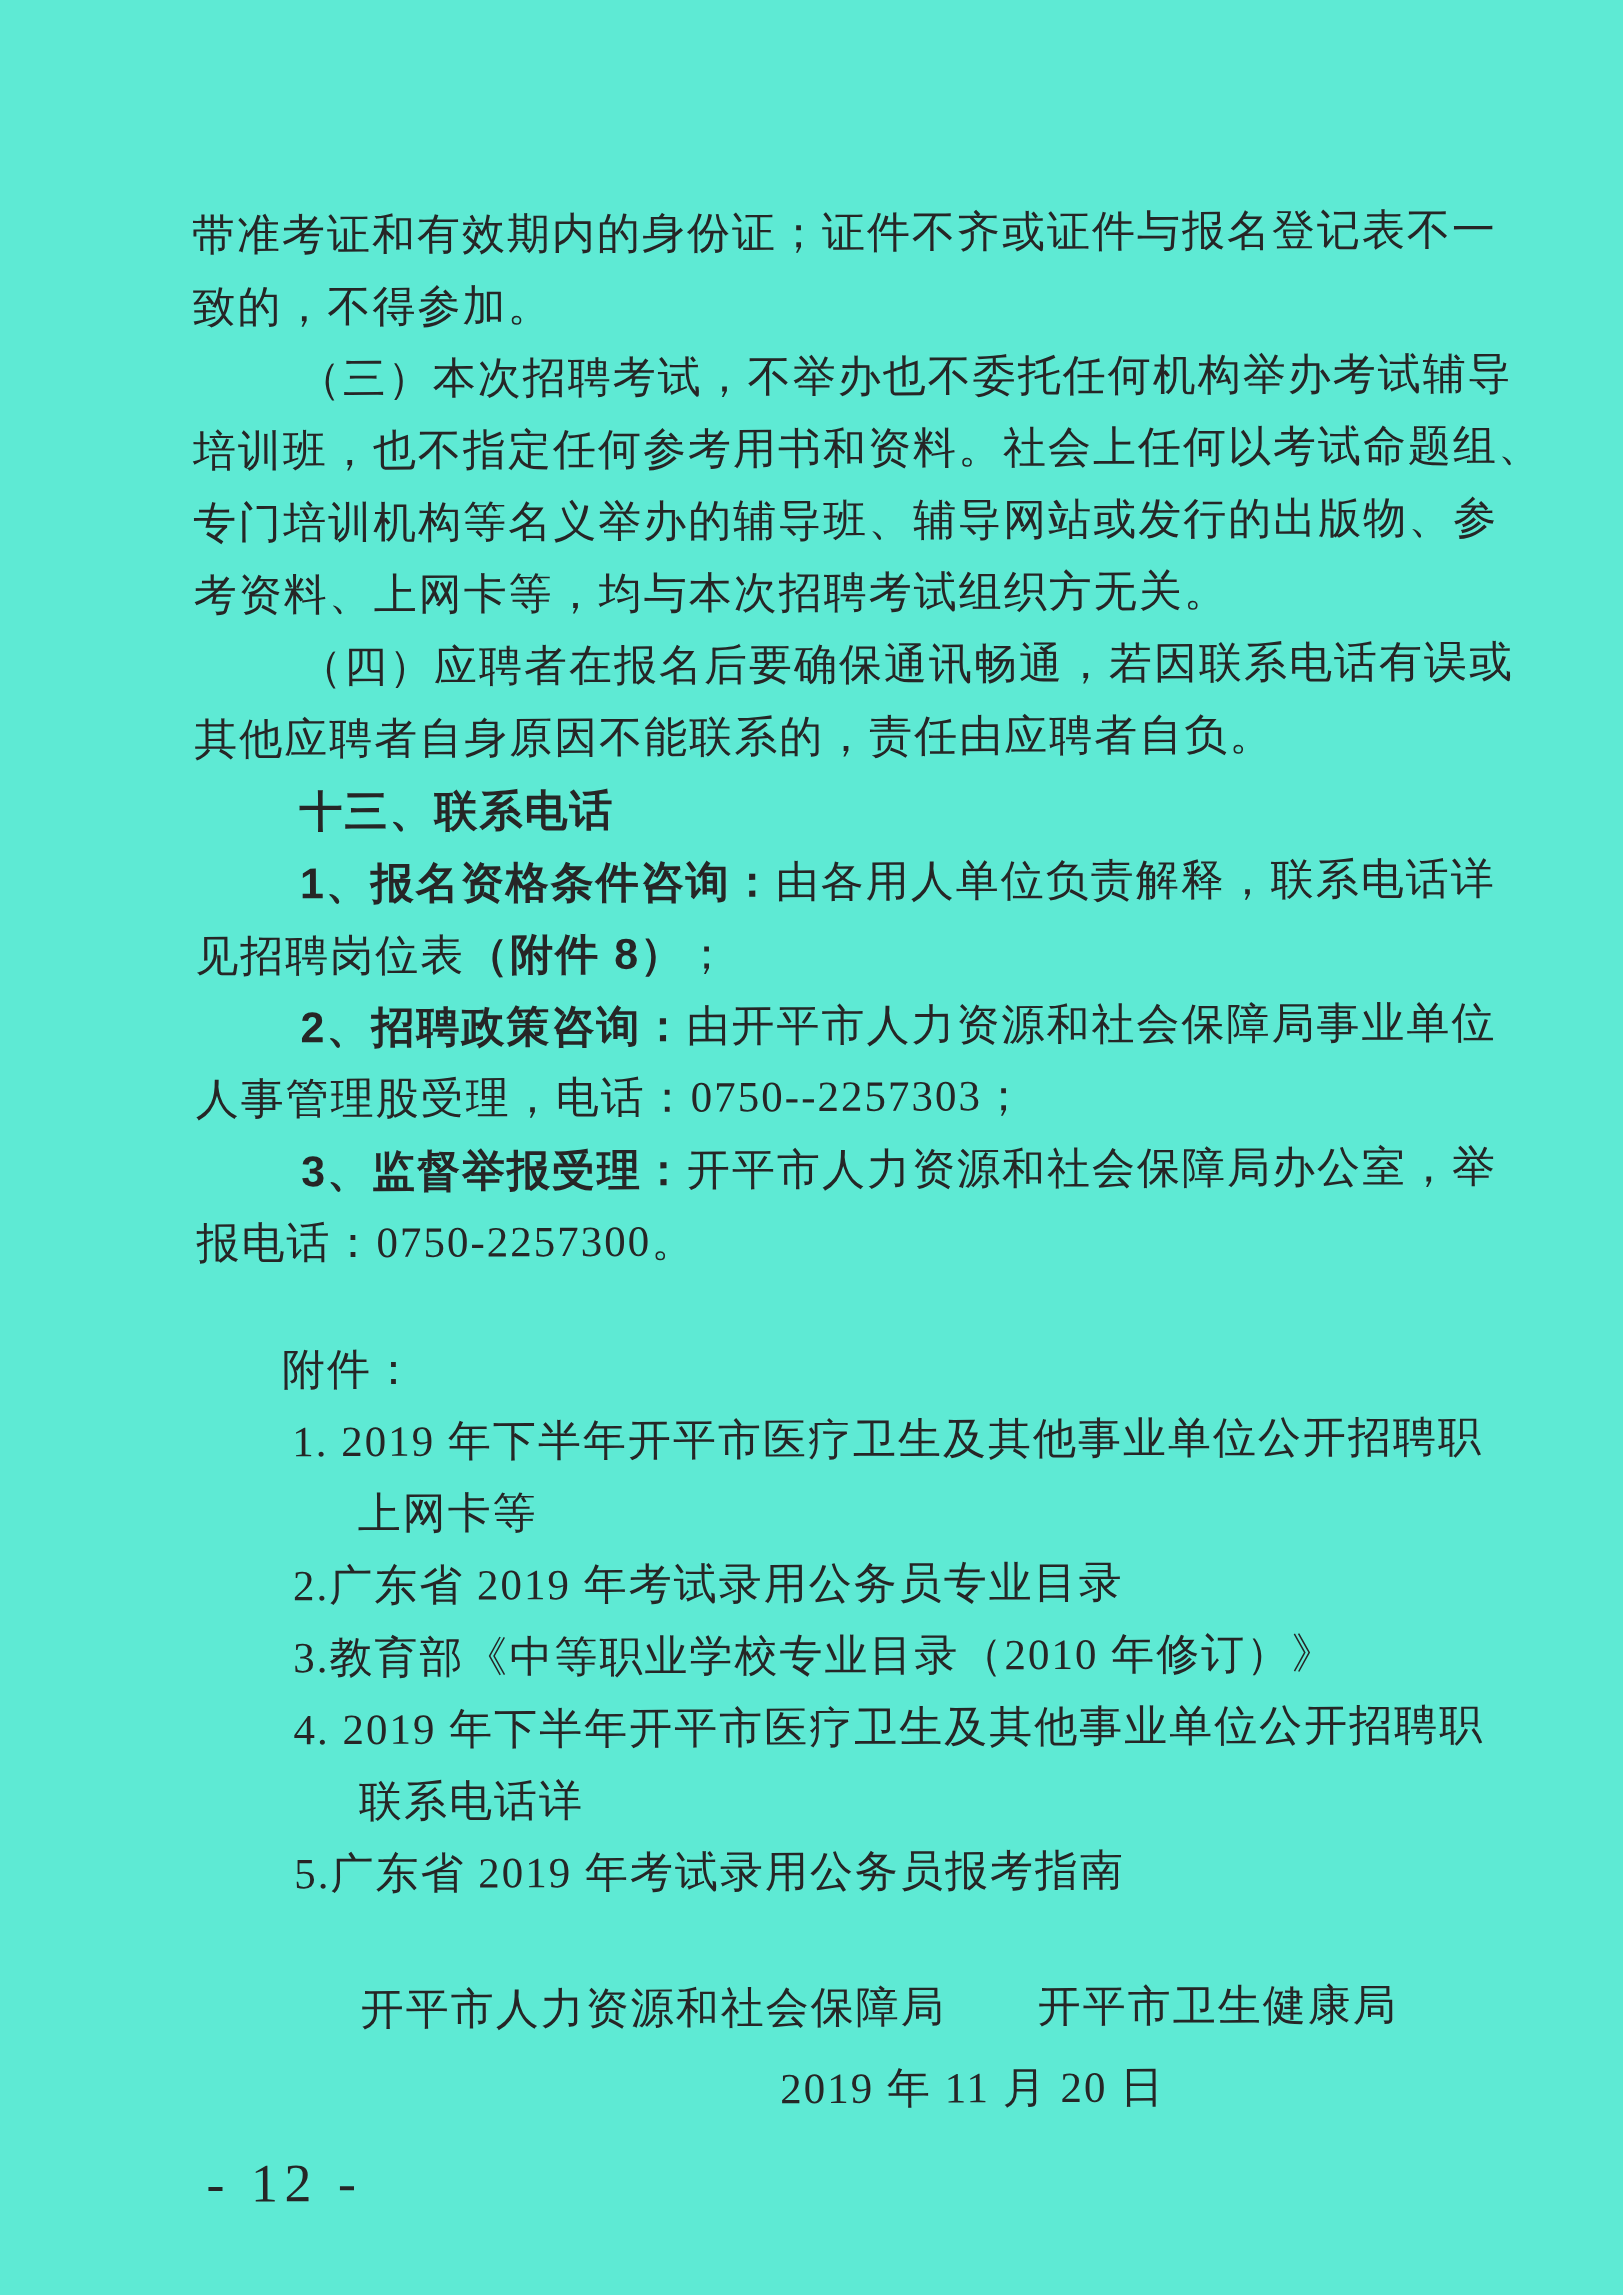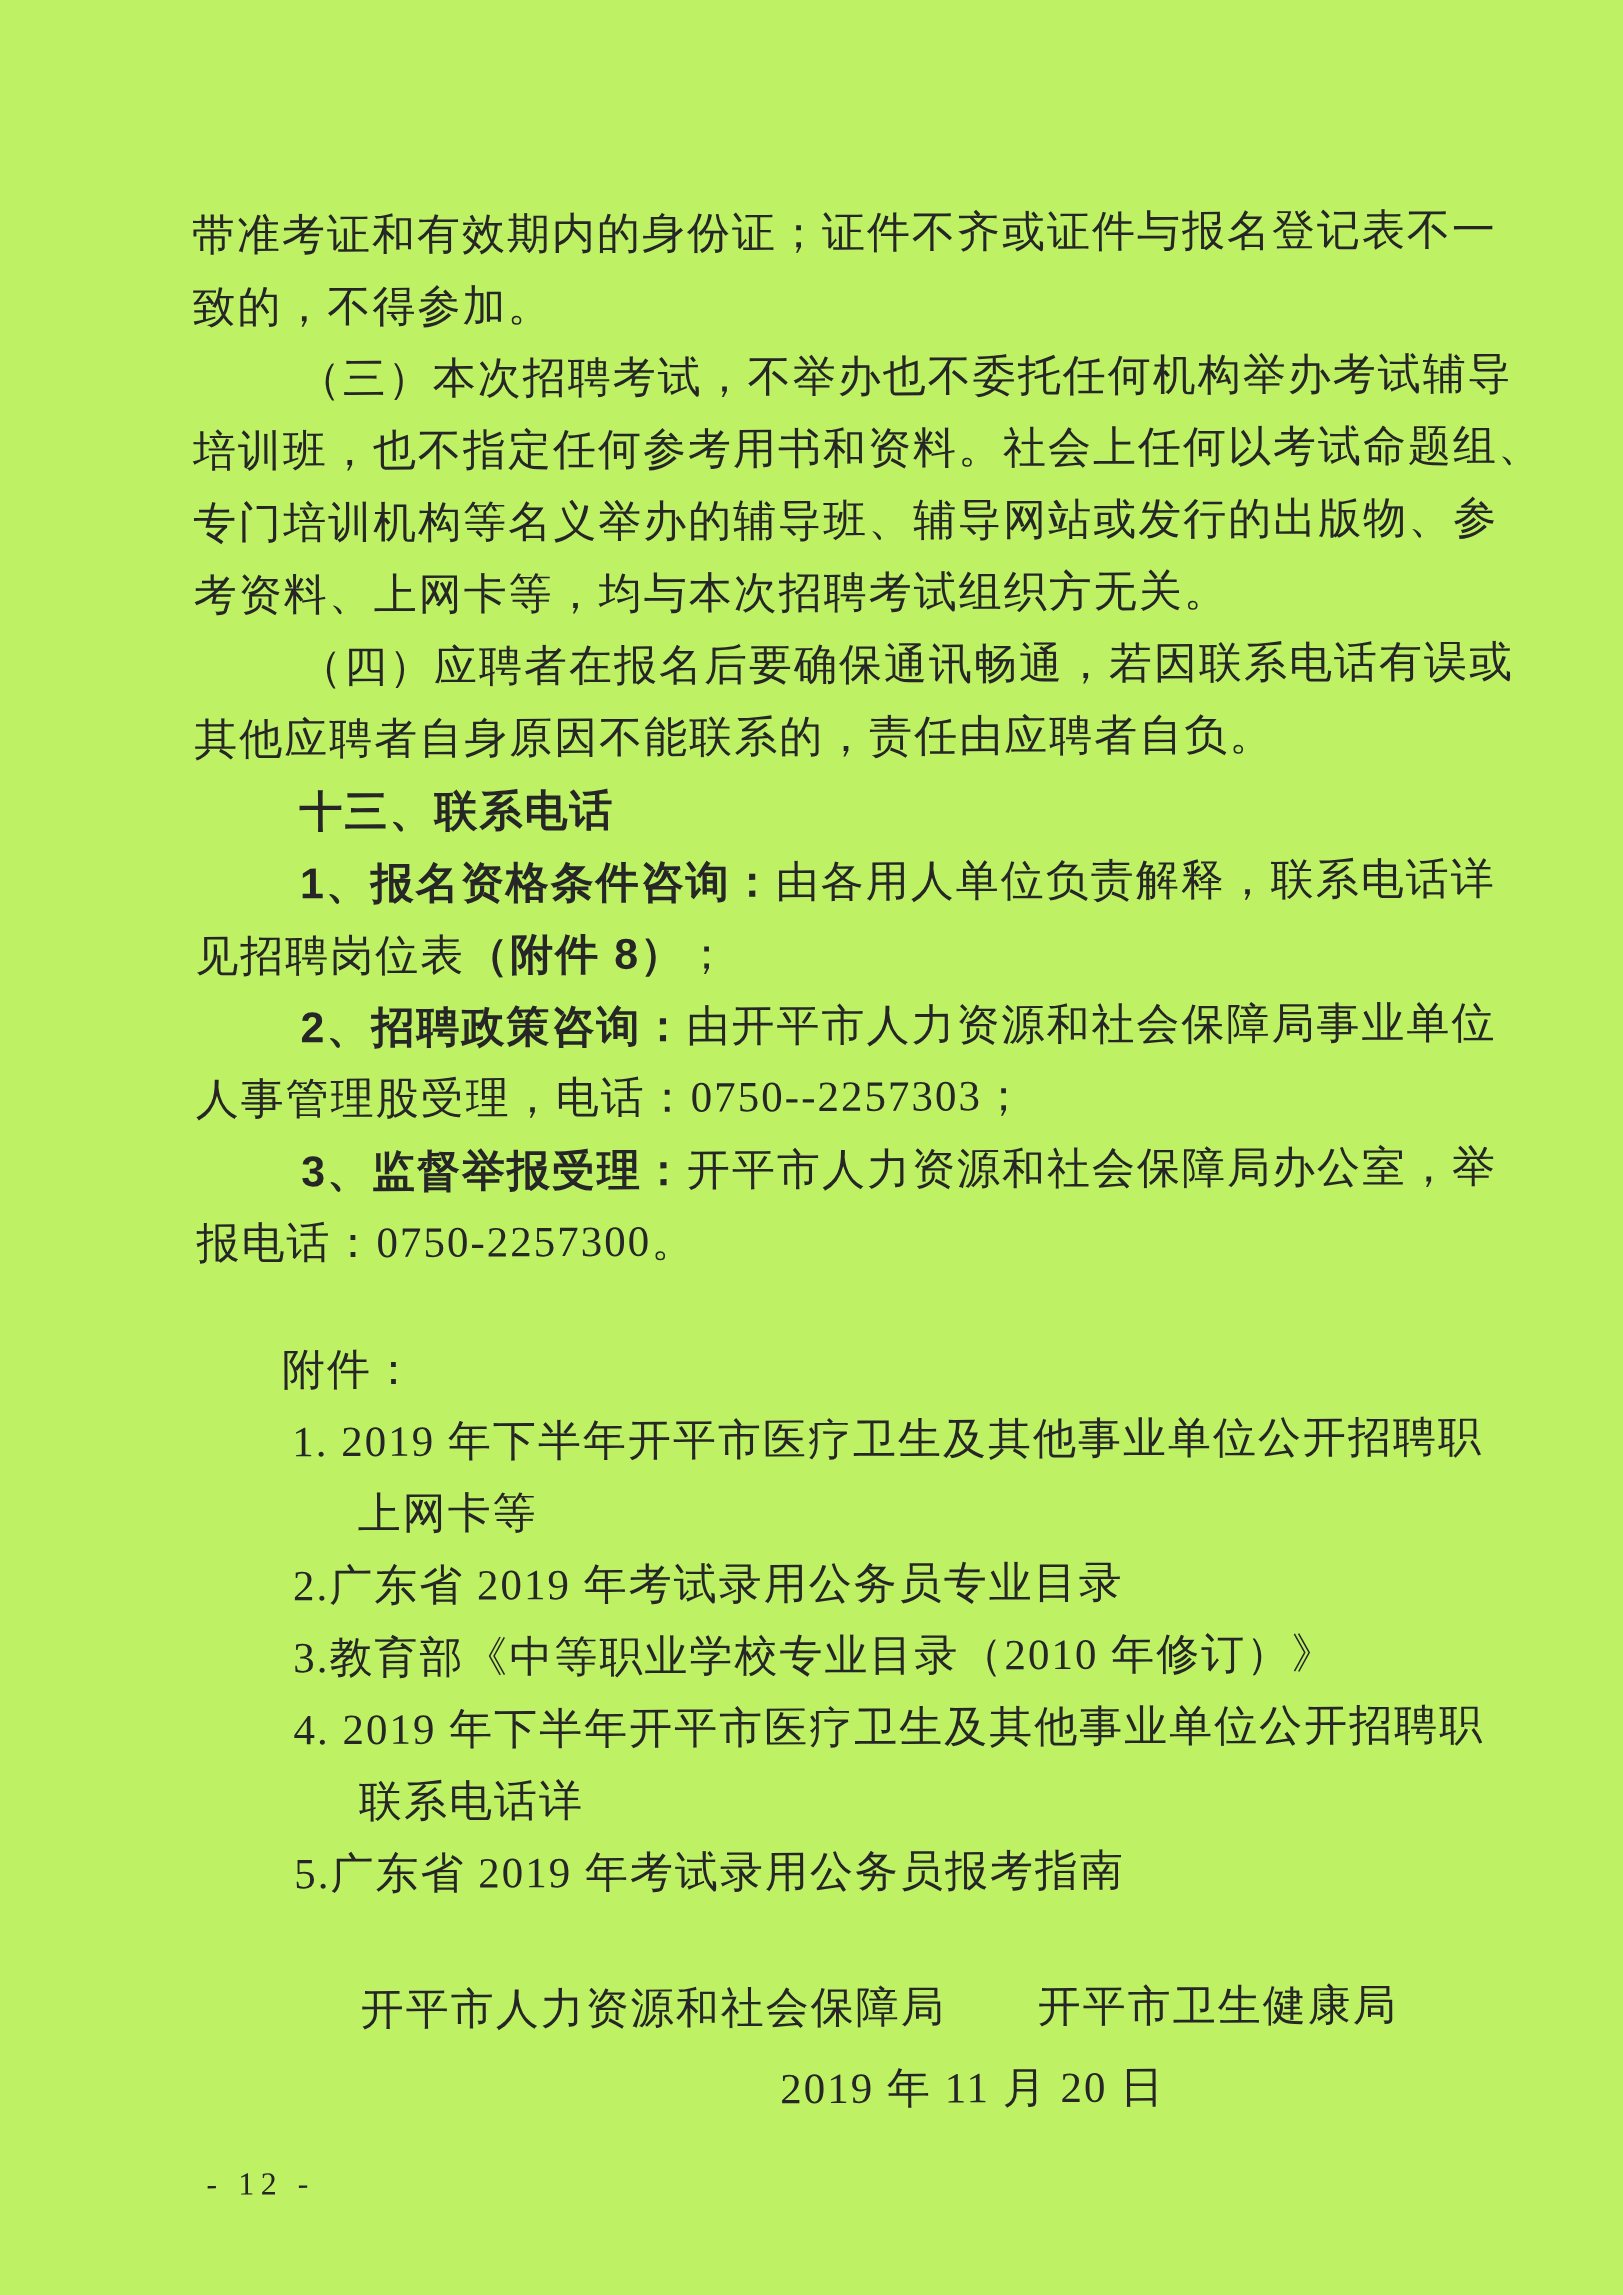--- a/index.html
+++ b/index.html
@@ -1,19 +1,19 @@
 <!DOCTYPE html>
 <html style="font-size:10.5px"><head>
 <meta charset="utf-8">
 <style>
   html,body{margin:0;padding:0;background:#e8e8e8;}
   .page{
     position:relative;
     width:1623px;height:2295px;
-    background:#bef264;
+    background:#5eead4;
     overflow:hidden;
     font-family:"Liberation Serif","DejaVu Serif",serif;
     color:#262626;
     font-size:43px;
     letter-spacing:2px;
   }
   .tilt{
     position:absolute;inset:0;
     transform:rotate(-0.25deg);
     transform-origin:50% 50%;
@@ -41,21 +41,21 @@
     height:72px;line-height:72px;white-space:nowrap;
   }
   .sig-gap{display:inline-block;width:92px;}
   .date-line{
     position:absolute;left:776px;top:2053px;
     height:72px;line-height:72px;white-space:nowrap;
   }
   .page-number{
     position:absolute;left:202px;top:2145px;
     height:72px;line-height:72px;
-    font-size:32px;letter-spacing:6.5px;white-space:nowrap;
+    font-size:54px;letter-spacing:6.5px;white-space:nowrap;
   }
 </style>
 </head>
 <body>
 
 <div class="page">
   <div class="tilt">
 
     <section class="body-sec" id="body-lines">
         <div class="line ind-0"><span>带准考证和有效期内的身份证；证件不齐或证件与报名登记表不一</span></div>

